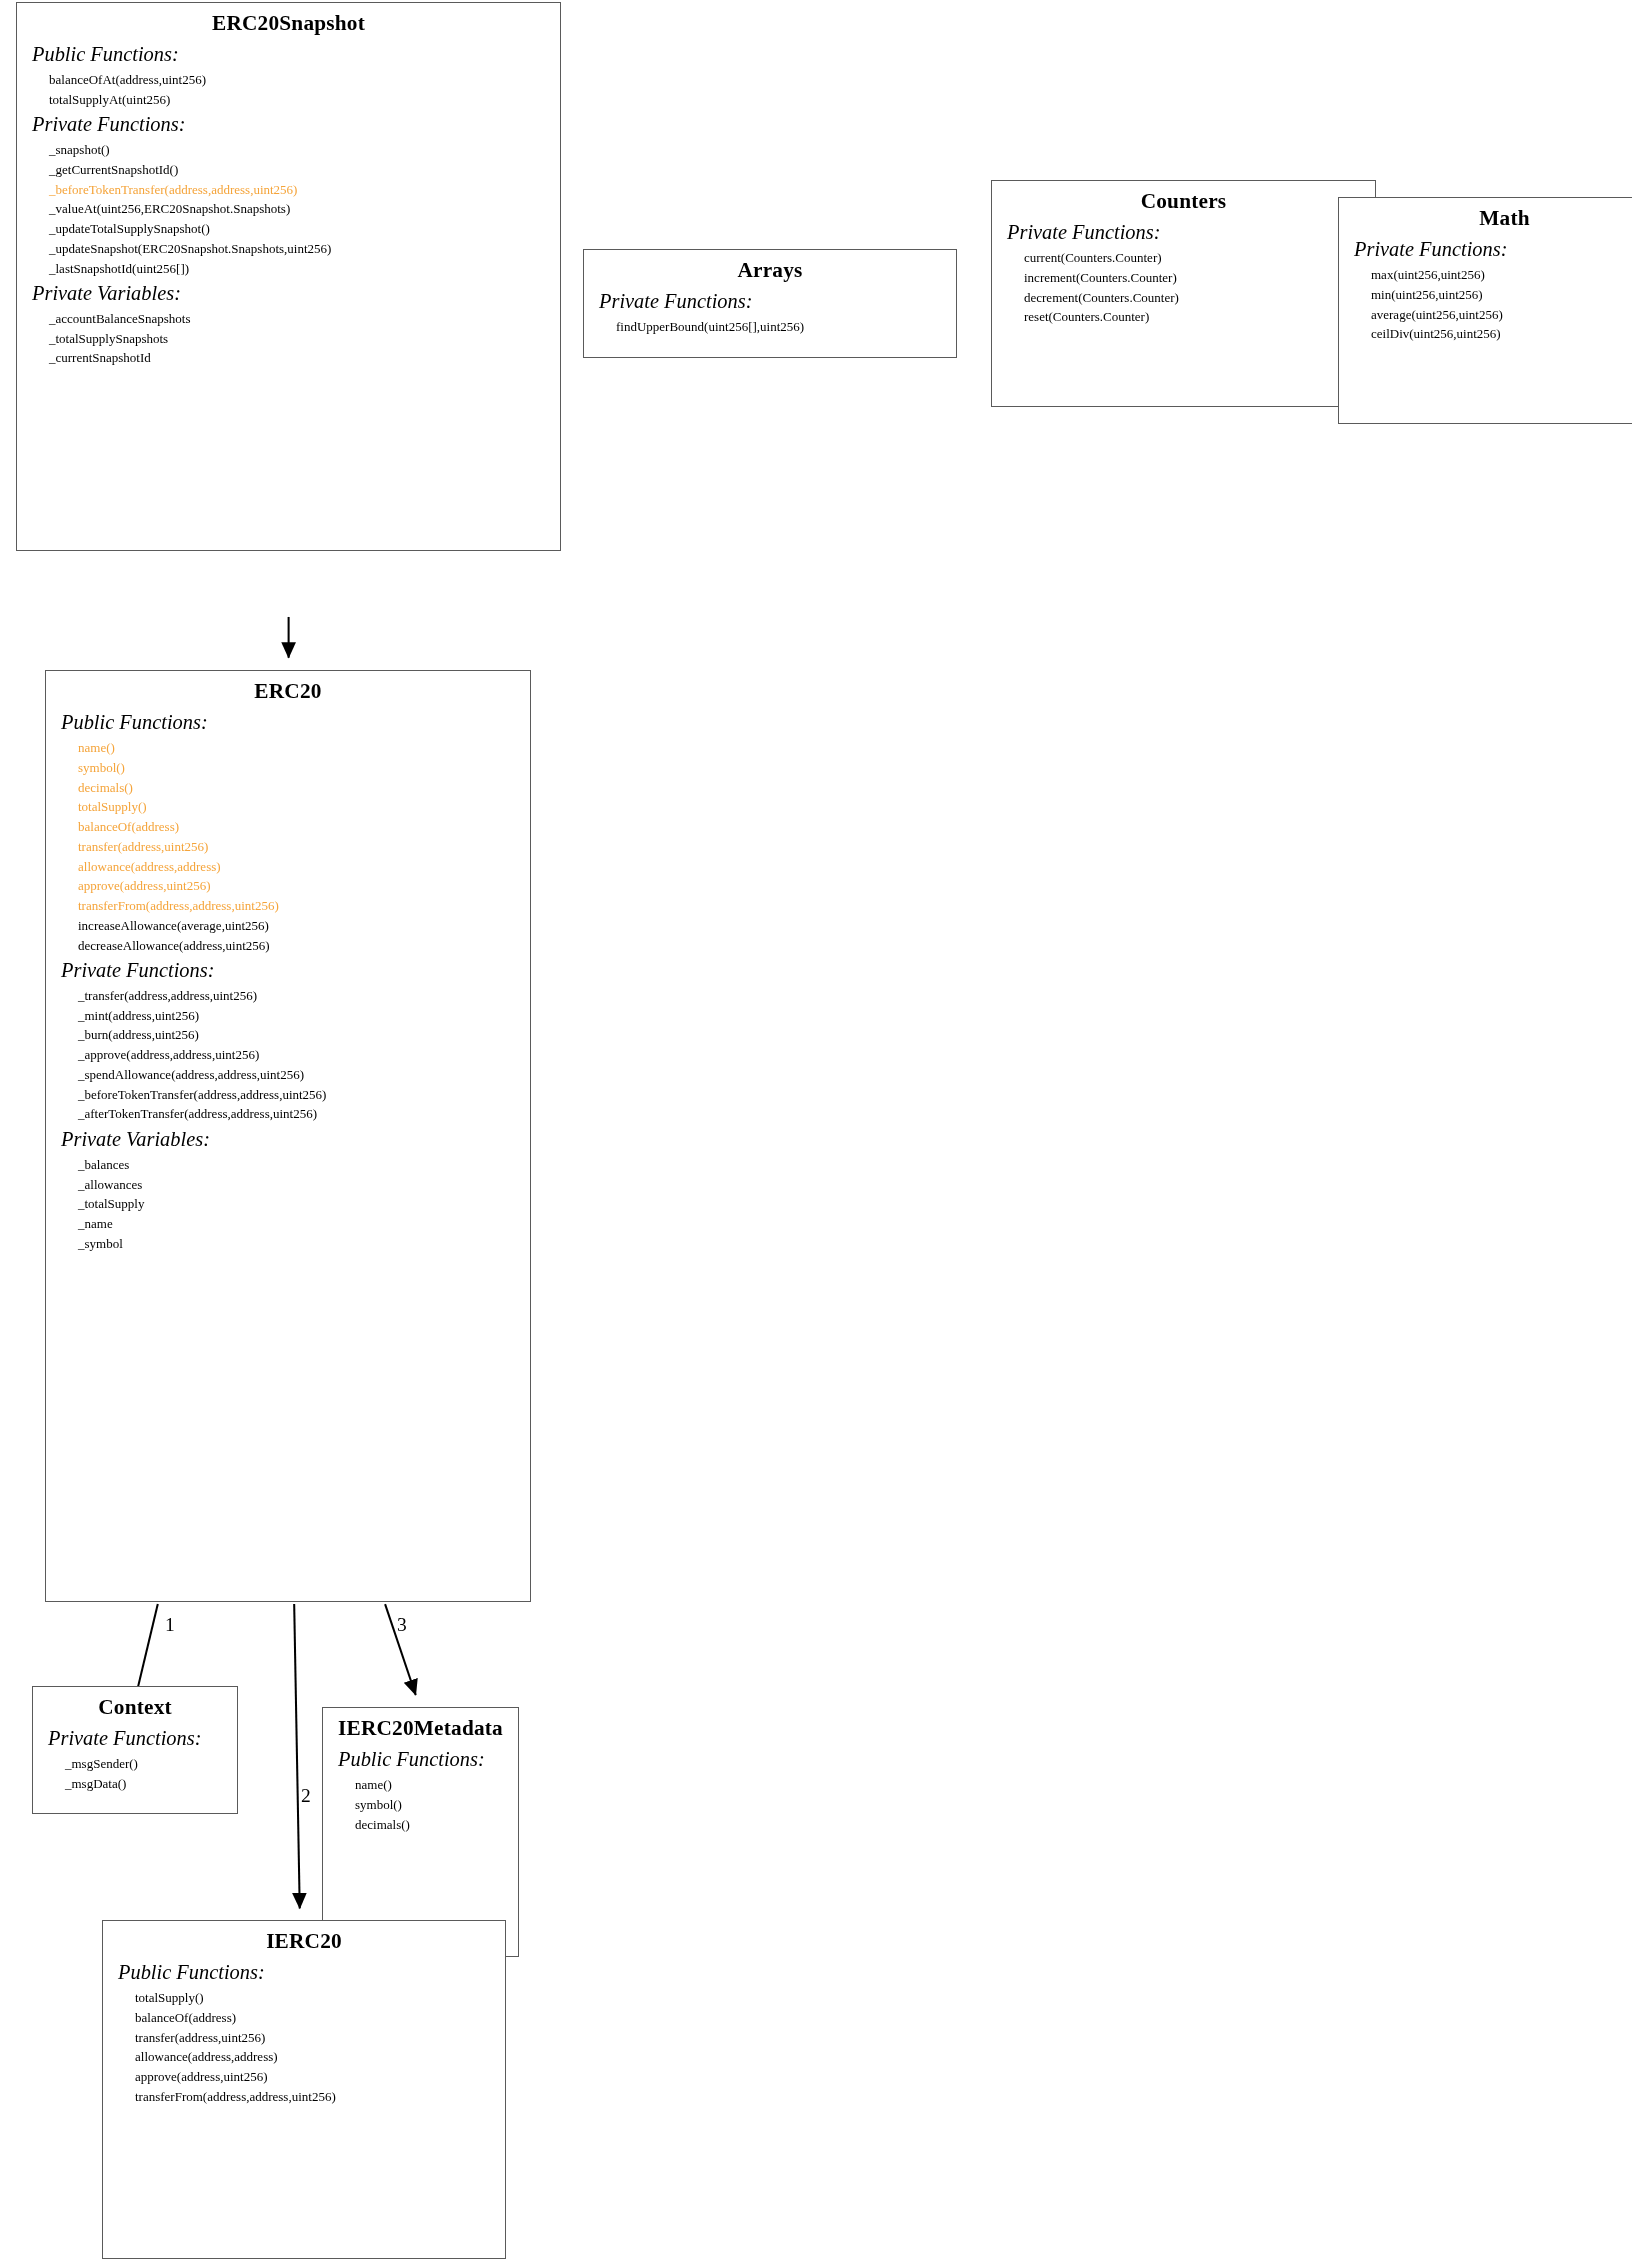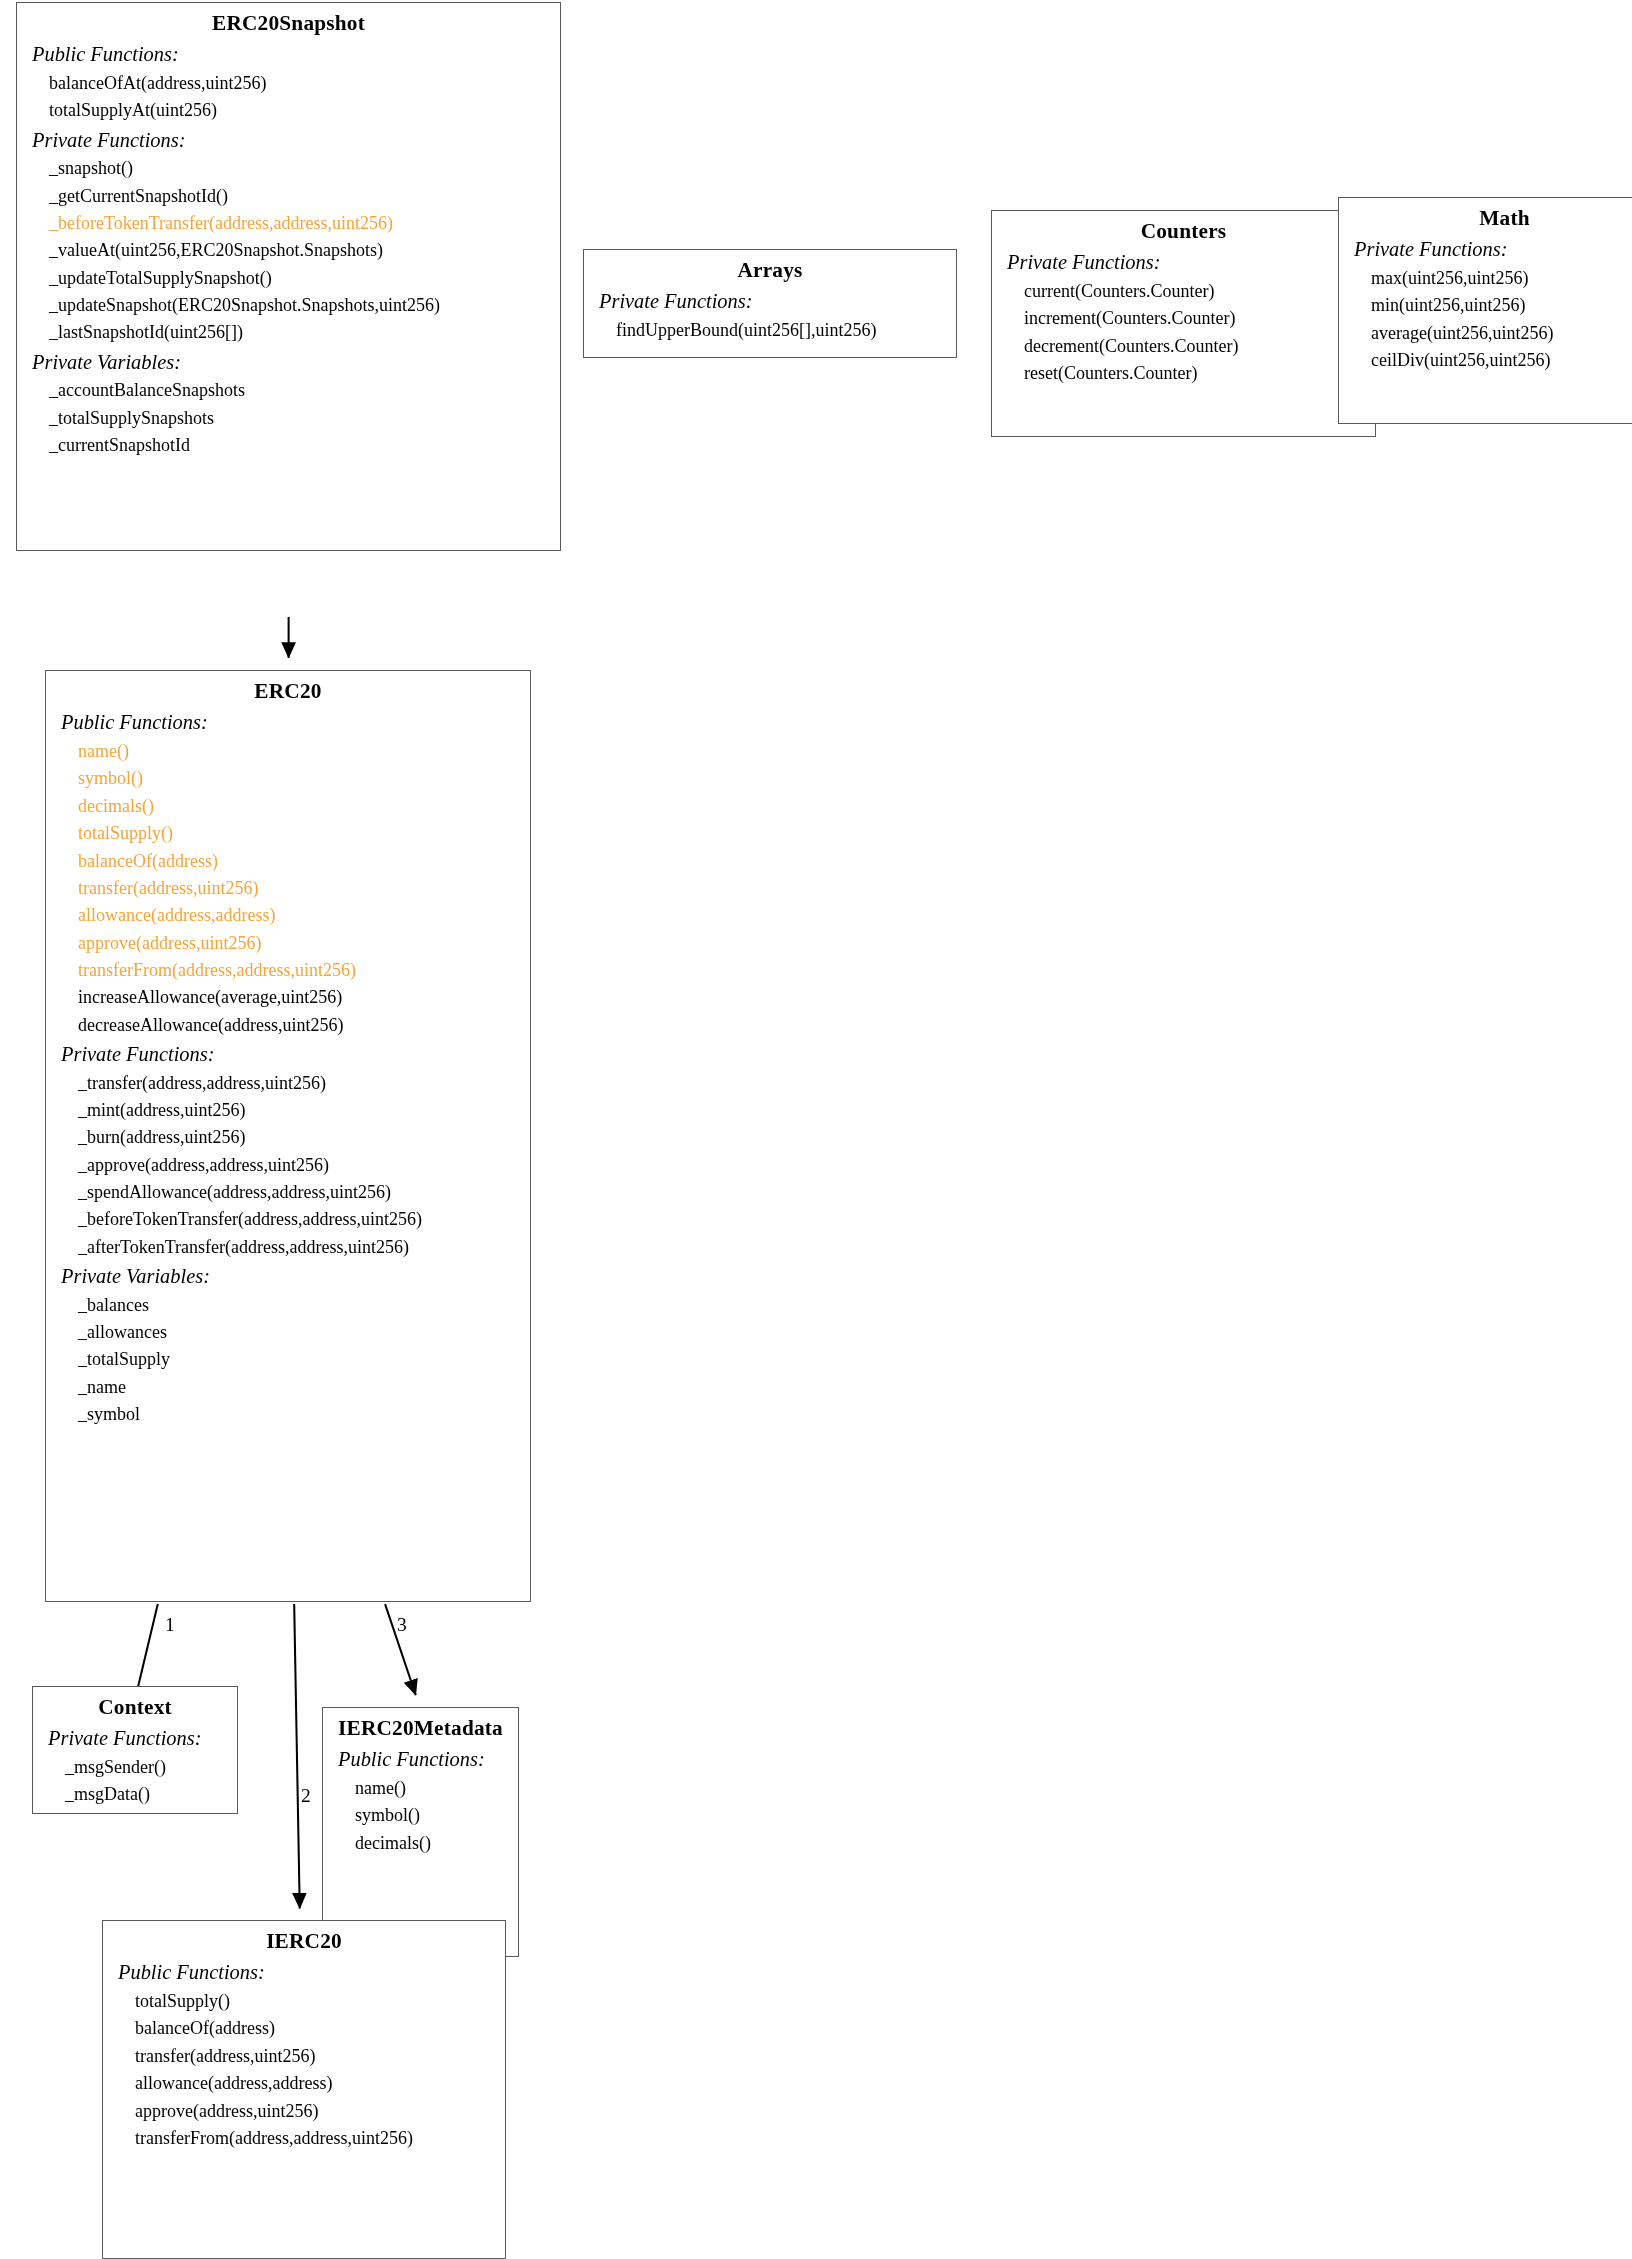--- a/index.html
+++ b/index.html
@@ -33,21 +33,21 @@
     line-height: 1.15;
   }
   .section-label {
     font-style: italic;
     font-size: 20.4px;
     padding-left: 15px;
     line-height: 1.5;
     white-space: nowrap;
   }
   .member {
-    font-size: 18px;
+    font-size: 13px;
     padding-left: 32px;
     line-height: 1.52;
     white-space: nowrap;
   }
   .member.hl {
     color: #f5a43a;
   }
   .edge-label {
     position: absolute;
     font-size: 19.5px;
@@ -59,21 +59,21 @@
     position: absolute;
     left: 0;
     top: 0;
     width: 1633px;
     height: 2260px;
     pointer-events: none;
   }
   
   #box-erc20snapshot { left: 16px;   top: 1.9px;    width: 545px;  height: 549px; }
   #box-arrays        { left: 583px;  top: 249px;  width: 374px;  height: 109px; }
-  #box-counters      { left: 991px; top: 210px;  width: 385px;  height: 227px; }
+  #box-counters      { left: 991px; top: 180px;  width: 385px;  height: 227px; }
   #box-math          { left: 1338px; top: 197px;  width: 333px;  height: 227px; }
   #box-erc20         { left: 45px;   top: 670px;  width: 486px;  height: 932px; }
   #box-context       { left: 32px;   top: 1655px; width: 206px;  height: 128px; margin-top: 31px; }
   #box-ierc20metadata{ left: 322px;  top: 1707px; width: 197px;  height: 250px; }
   #box-ierc20        { left: 102px;  top: 1920px; width: 404px;  height: 339px; }
 </style>
 </head>
 <body>
 
 <div id="canvas">

